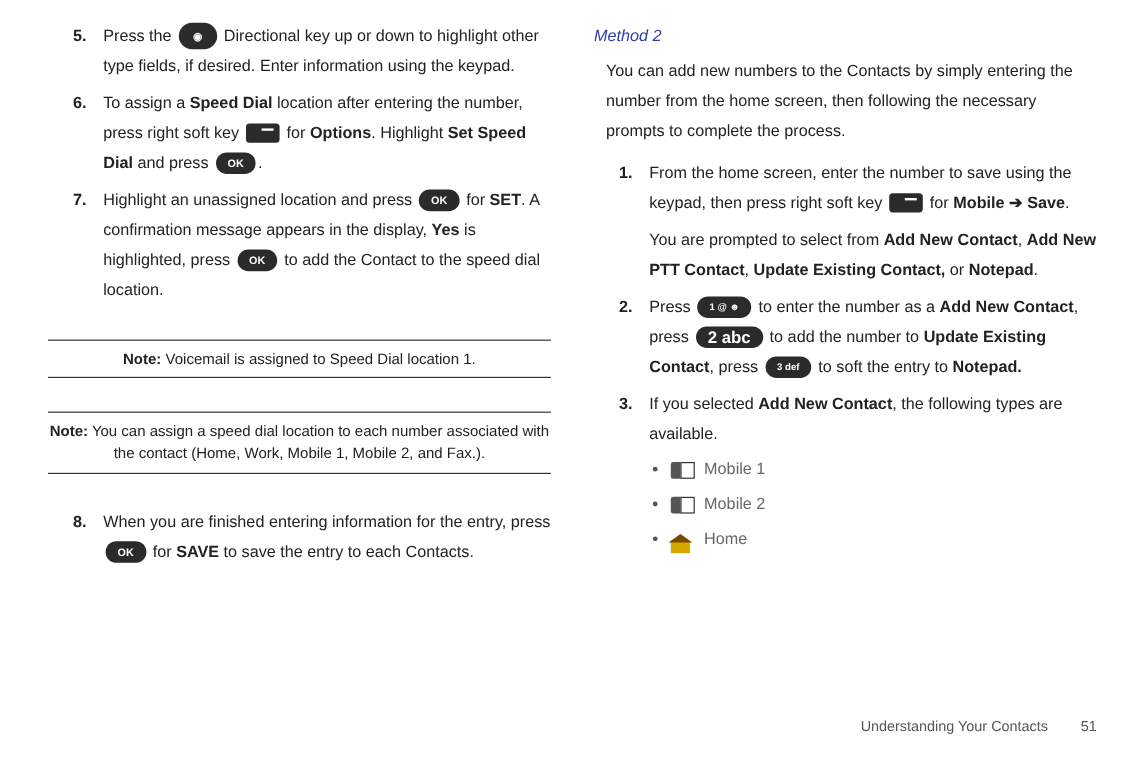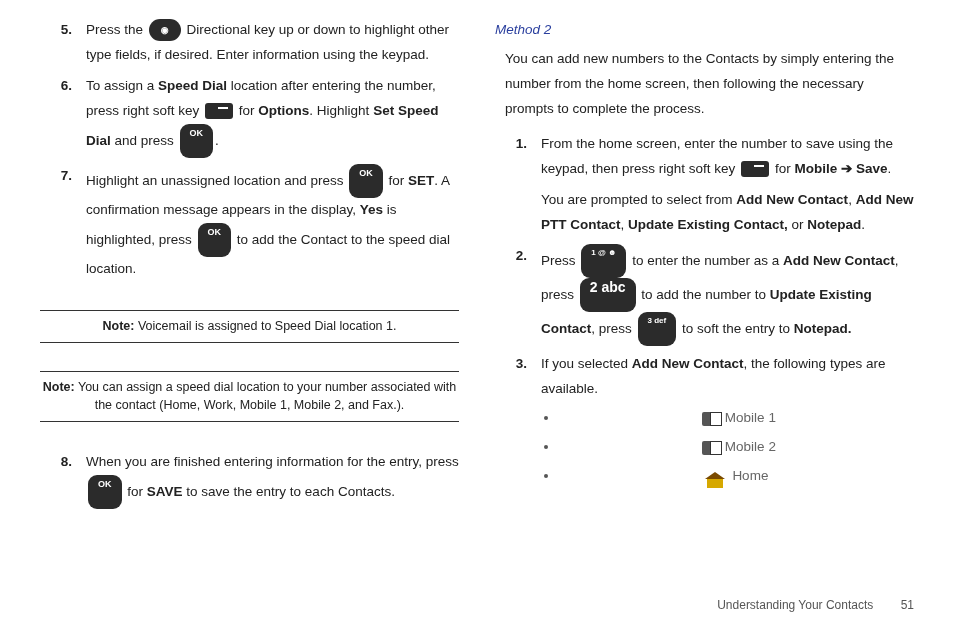--- a/index.html
+++ b/index.html
@@ -72,21 +72,21 @@
     right: 40px;
     font-size: 12px;
     color: #555;
   }
   .pgnum { margin-left: 24px; }
 
   
   .kbtn {
     display: inline-block;
     vertical-align: middle;
-    height: 34px;
+    height: 18px;
     line-height: 18px;
     border-radius: 9px;
     background: #2b2b2b;
     color: #fff;
     font-size: 9px;
     font-weight: bold;
     padding: 0 10px;
     position: relative;
     margin: 0 2px;
     font-family: Arial, sans-serif;
@@ -127,21 +127,20 @@
   }
   .phone::after{
     content:""; position:absolute; right:-10px; top:0;
     width:10px; height:12px; border:1.3px solid #333; background:#fff;
     font-size:8px;
   }
   ul.sub {
     list-style: disc;
     margin: 4px 0 0 18px;
     padding: 0;
-    text-align: center;
   }
   ul.sub li { margin-bottom: 4px; color:#555; }
   .grey { color:#666; }
 </style>
 </head>
 <body>
 
 <div class="page">
 
   <div class="col">
@@ -176,21 +175,21 @@
           <span> to add the Contact to the speed dial location.</span>
         </span>
       </li>
     </ol>
 
     <div class="note-box">
       <span class="note-label">Note:</span><span> Voicemail is assigned to Speed Dial location 1.</span>
     </div>
 
     <div class="note-box">
-      <span class="note-label">Note:</span><span> You can assign a speed dial location to your number associated with the contact (Home, Work, Mobile 1, Mobile 2, and Fax.).</span>
+      <span class="note-label">Note:</span><span> You can assign a speed dial location to each number associated with the contact (Home, Work, Mobile 1, Mobile 2, and Fax.).</span>
     </div>
 
     <ol class="steps">
       <li>
         <span class="num">8.</span>
         <span class="body">
           <span>When you are finished entering information for the entry, press </span>
           <span class="kbtn">OK</span>
           <span> for </span><span class="bold">SAVE</span><span> to save the entry to each Contacts.</span>
         </span>

